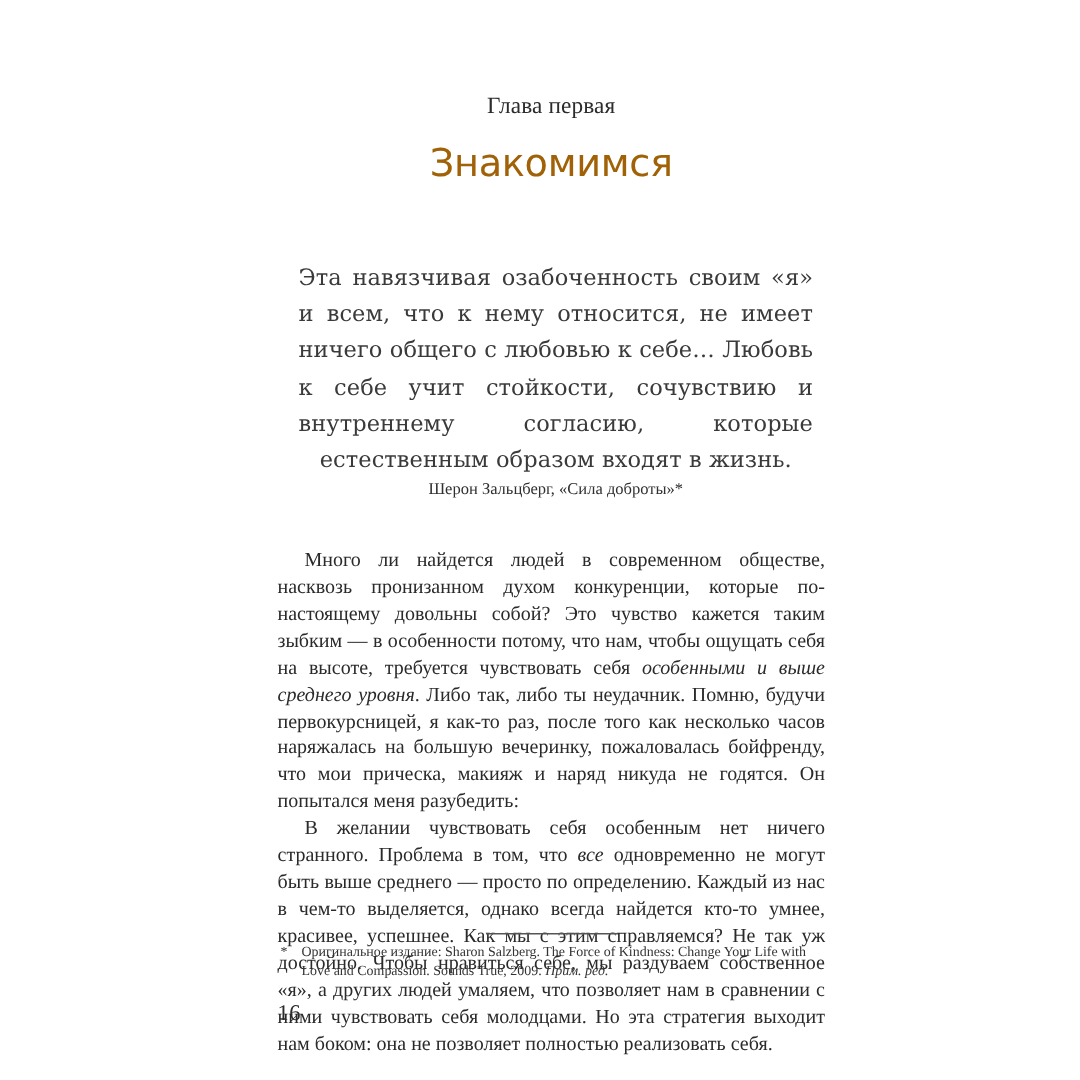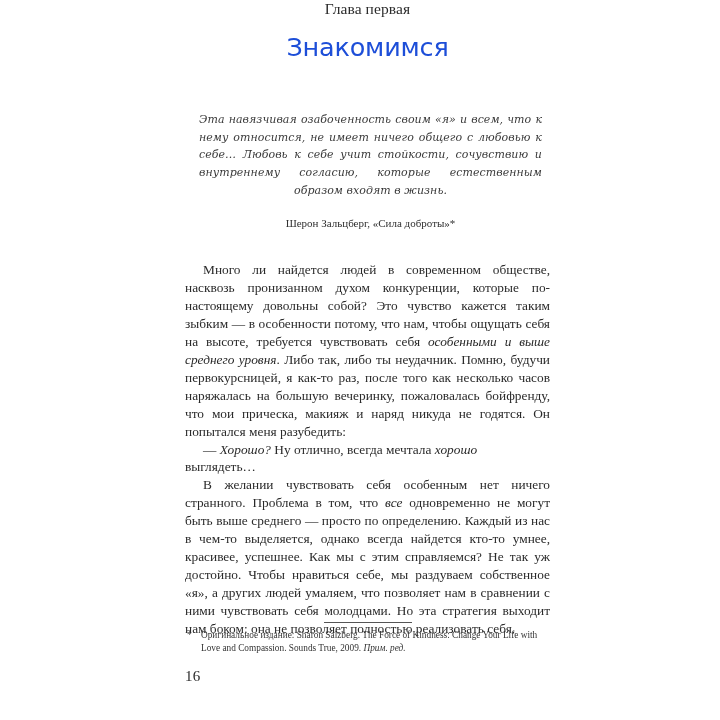--- a/index.html
+++ b/index.html
@@ -30,60 +30,60 @@
     position: absolute;
     left: 185px;
     top: 0;
     width: 365px;
     height: 720px;
     box-sizing: border-box;
   }
 
   
   .chapter-head {
+    padding-top: 62px;
     text-align: center;
   }
   .chapter-eyebrow {
     font-family: "Liberation Serif", "DejaVu Serif", serif;
     font-size: 15.5px;
     line-height: 1.2;
     color: #2c2c2c;
     letter-spacing: 0.1px;
   }
   .chapter-title {
     margin-top: 12px;
     font-family: "DejaVu Sans", "Liberation Sans", sans-serif;
     font-size: 25.5px;
     font-weight: 400;
     line-height: 1.26;
-    color: #1d4ed8;
+    color: #a16207;
     letter-spacing: -0.2px;
   }
   .chapter-title .line {
     display: block;
     white-space: nowrap;
   }
 
   
   .epigraph {
     margin-top: 48px;
     padding: 0 8px 0 14px;
   }
   .epigraph-quote {
     font-family: "DejaVu Serif", "Liberation Serif", serif;
-    font-style: italic;
-    font-size: 11px;
+    font-size: 15px;
     line-height: 1.62;
     text-align: justify;
     text-align-last: center;
     color: #3a3a3a;
     letter-spacing: 0.05px;
   }
   .epigraph-source {
-    margin-top: 16px;
+    margin-top: 0;
     text-align: center;
     font-family: "Liberation Serif", "DejaVu Serif", serif;
     font-size: 11px;
     line-height: 1.4;
     color: #303030;
   }
 
   
   .body-copy {
     margin-top: 30px;
@@ -169,21 +169,20 @@
     <div class="epigraph">
       <div class="epigraph-quote">Эта навязчивая озабоченность своим «я» и всем, что к нему относится, не имеет ничего общего с любовью к себе… Любовь к себе учит стойкости, сочувствию и внутреннему согласию, которые естественным образом входят в жизнь.</div>
       <div class="epigraph-source">Шерон Зальцберг, «Сила доброты»*</div>
     </div>
 
     <div class="body-copy">
 
       <p><span>Много ли найдется людей в современном обществе, насквозь пронизанном духом конкуренции, которые по-настоящему довольны собой? Это чувство кажется таким зыбким — в особенности потому, что нам, чтобы ощущать себя на высоте, требуется чувствовать себя </span><i>особенными и выше среднего уровня</i><span>. Либо так, либо ты неудачник. Помню, будучи первокурсницей, я как-то раз, после того как несколько часов наряжалась на большую вечеринку, пожаловалась бойфренду, что мои прическа, макияж и наряд никуда не годятся. Он попытался меня разубедить:</span></p>
 
 
-      <p class="dialogue"><span>— </span><i>Хорошо?</i><span> Ну отлично, всегда мечтала </span><i>хорошо</i><span> выглядеть…</span></p>
 
       <p><span>В желании чувствовать себя особенным нет ничего странного. Проблема в том, что </span><i>все</i><span> одновременно не могут быть выше среднего — просто по определению. Каждый из нас в чем-то выделяется, однако всегда найдется кто-то умнее, красивее, успешнее. Как мы с этим справляемся? Не так уж достойно. Чтобы нравиться себе, мы раздуваем собственное «я», а других людей умаляем, что позволяет нам в сравнении с ними чувствовать себя молодцами. Но эта стратегия выходит нам боком: она не позволяет полностью реализовать себя.</span></p>
 
     </div>
 
     <div class="footnote">
       <div class="footnote-rule"></div>
       <div class="footnote-body">
         <span class="footnote-marker">*</span>
         <span class="footnote-text"><span>Оригинальное издание: Sharon Salzberg. The Force of Kindness: Change Your Life with Love and Compassion. Sounds True, 2009. </span><i>Прим. ред.</i></span>

